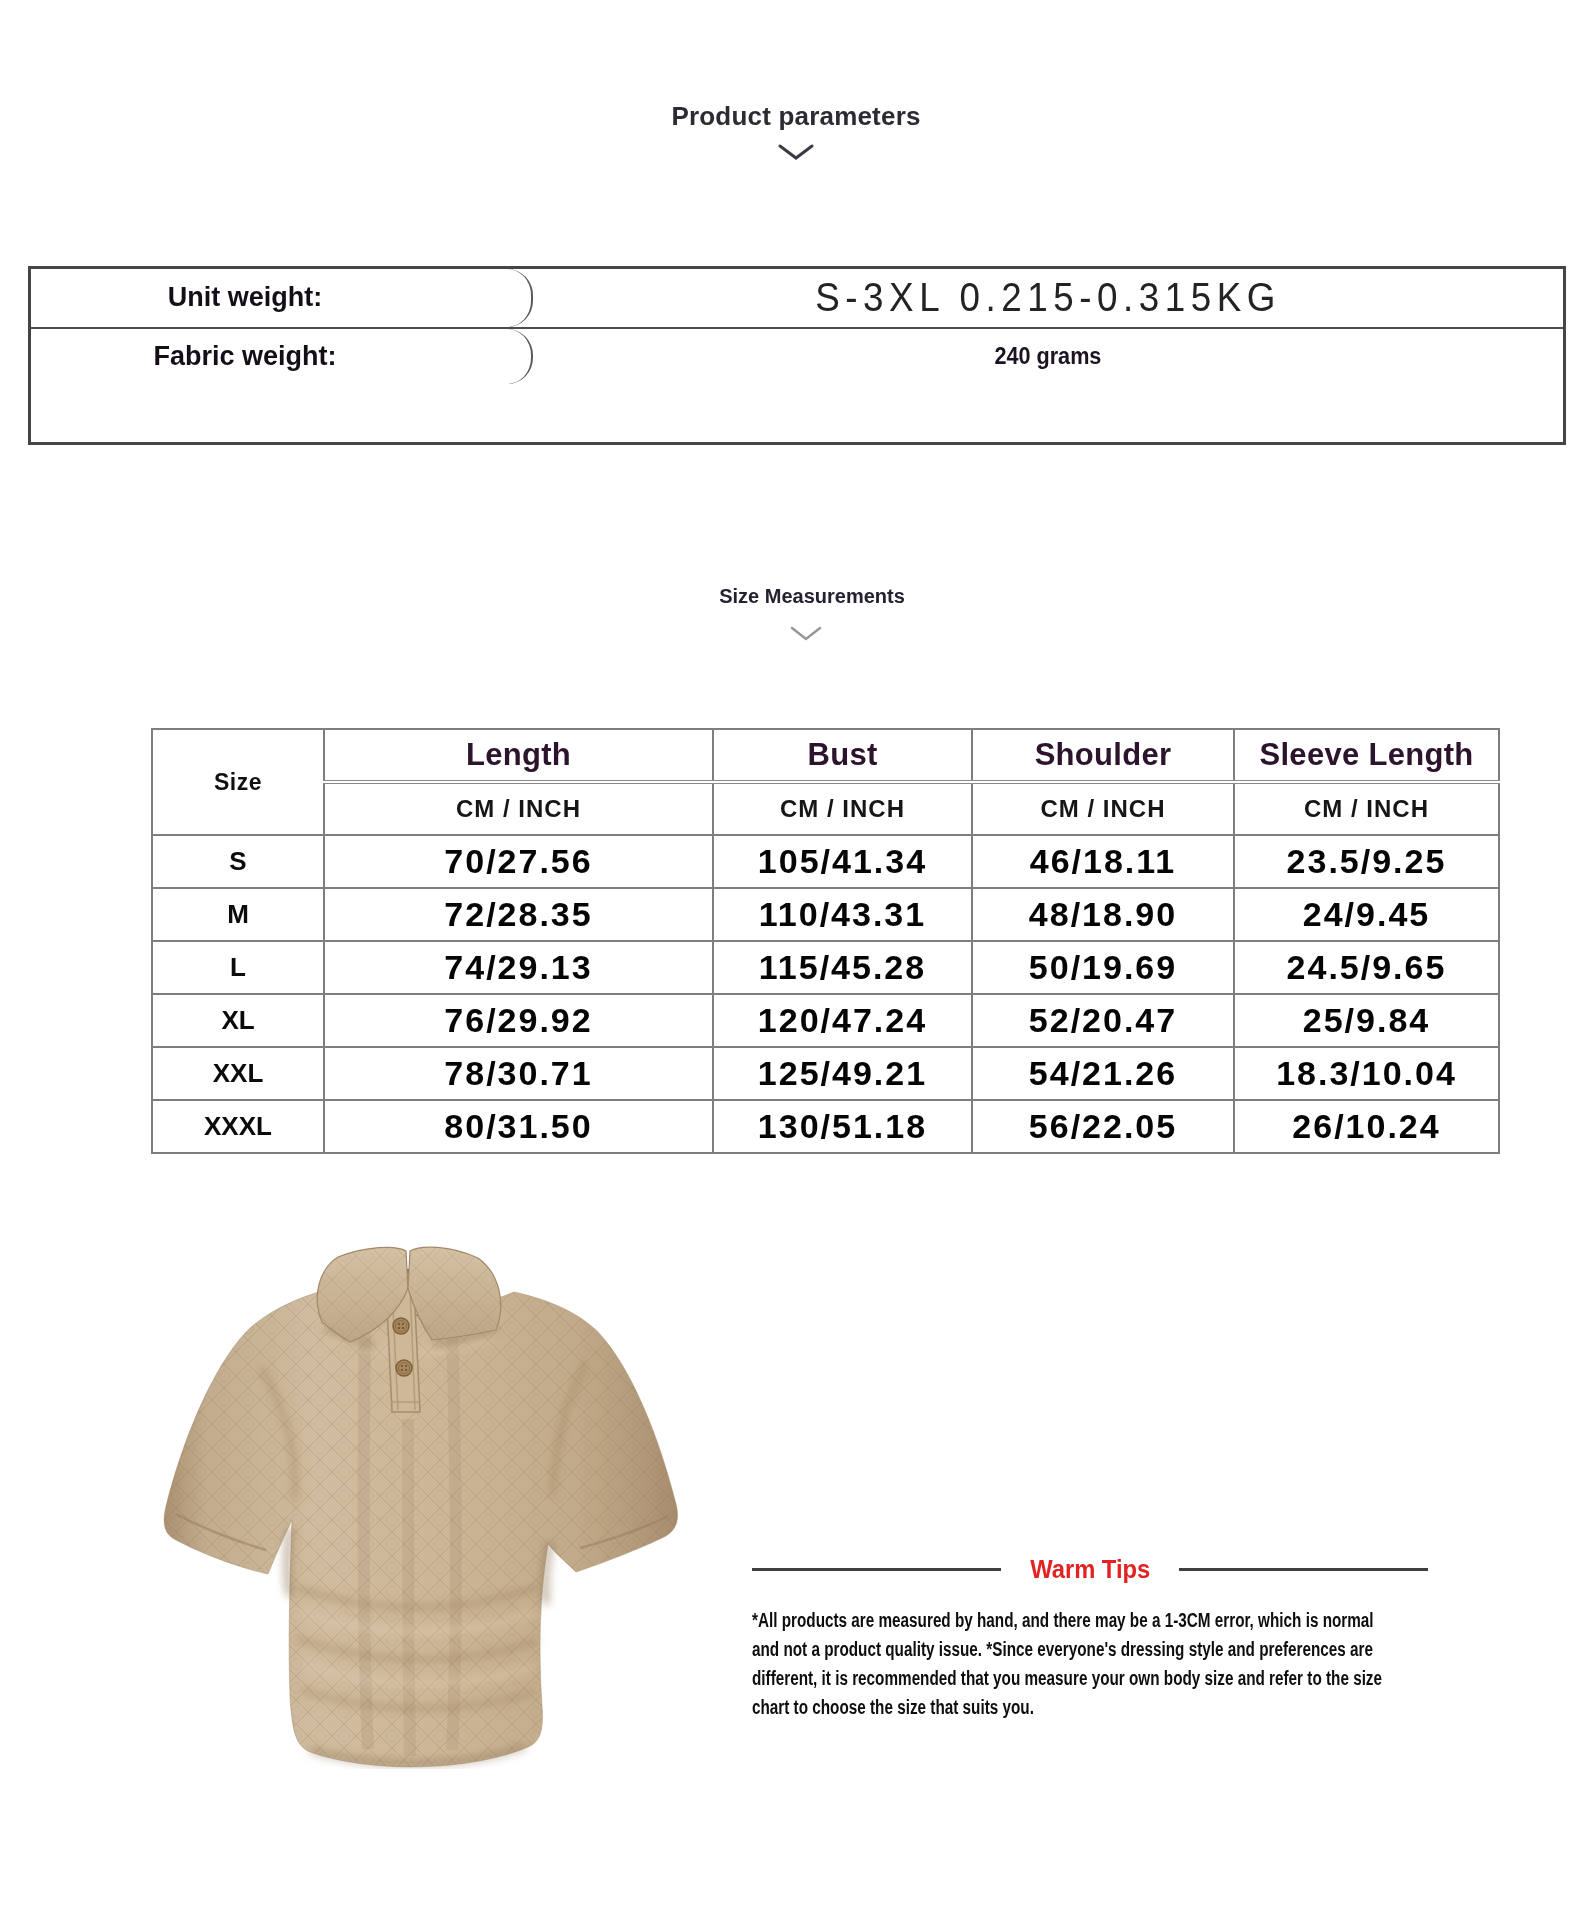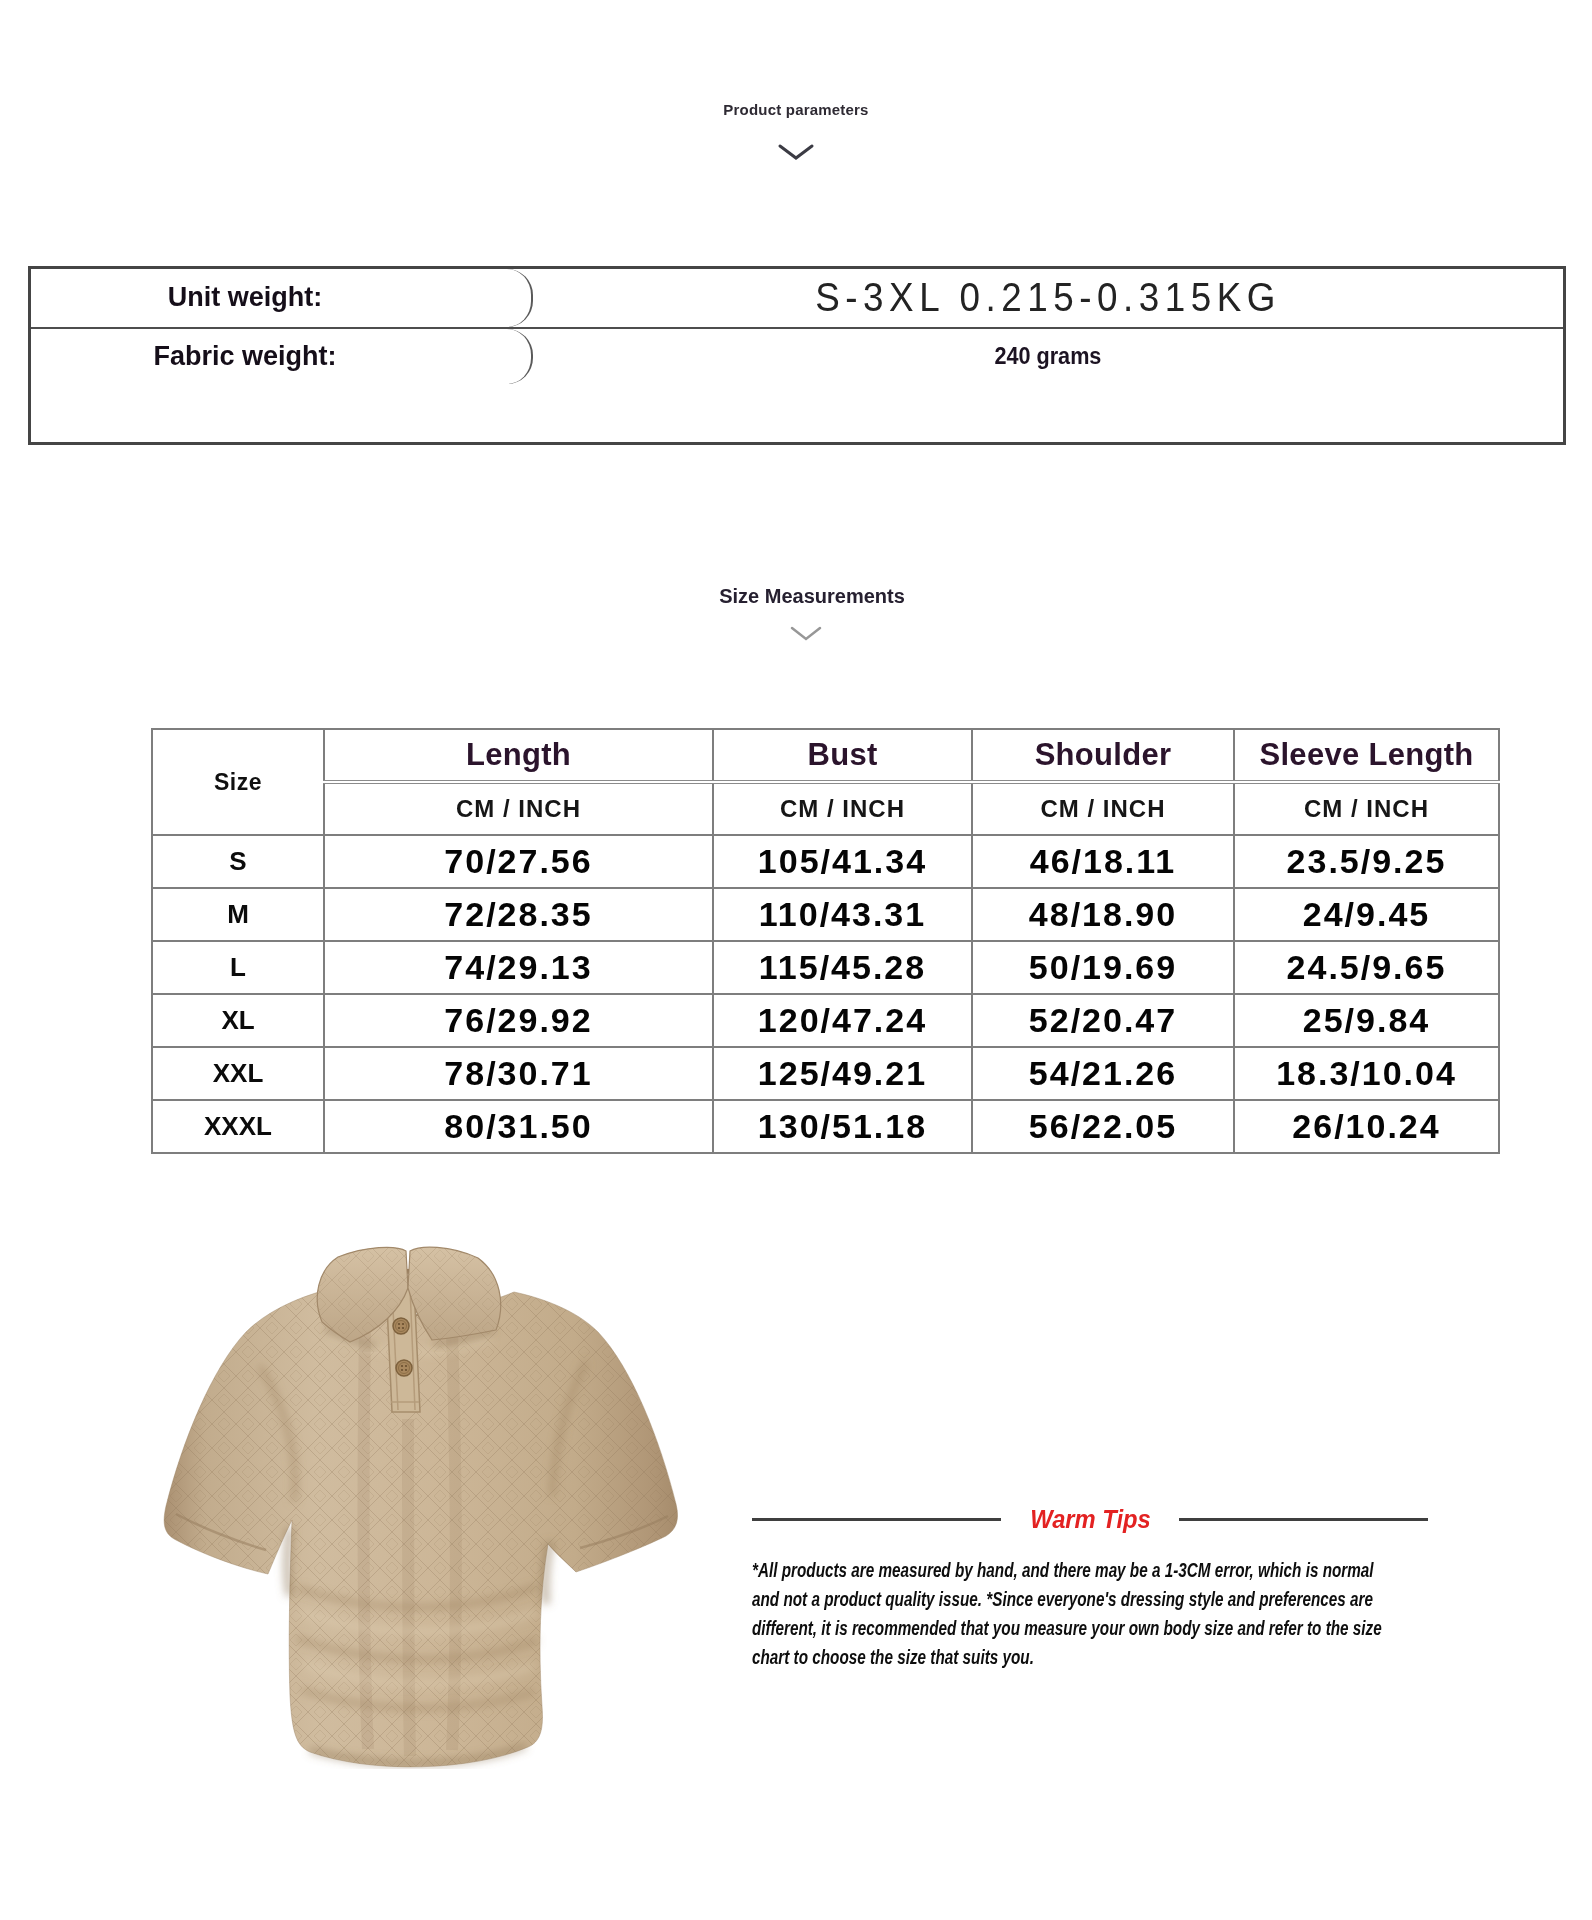--- a/index.html
+++ b/index.html
@@ -2,21 +2,21 @@
 <html><head>
 <meta charset="utf-8">
 <style>
   * { margin:0; padding:0; box-sizing:border-box; }
   html,body { background:#ffffff; }
   body { font-family:"Liberation Sans","DejaVu Sans",sans-serif; }
   .stage { position:relative; width:1592px; height:1920px; background:#ffffff; overflow:hidden; }
 
   
   .pp-title { position:absolute; top:101px; left:0; width:100%; text-align:center;
-    font-size:15px; font-weight:bold; color:#2e2a33; letter-spacing:.2px; }
+    font-size:26px; font-weight:bold; color:#2e2a33; letter-spacing:.2px; }
   .chev { position:absolute; }
   .chev1 { left:777px; top:143px; }
   .sm-title { position:absolute; top:585px; left:0; width:100%; text-align:center;
     font-size:20px; font-weight:bold; color:#262030;padding-left:32px; }
   .chev2 { left:790px; top:626px; }
 
   
   .param-table { position:absolute; left:28px; top:266px; width:1538px; height:179px;
     border:3px solid #454545; display:grid; grid-template-rows:1fr 1fr 1fr; background:#fff; }
   .p-row { display:grid; grid-template-columns:502px 1fr; border-top:2px solid #4e4e4e; }
@@ -36,21 +36,21 @@
   .corner { font-size:23px; font-weight:bold; color:#101010; letter-spacing:.5px; }
   .col-head { font-size:31px; font-weight:bold; color:#2b142c; letter-spacing:.3px; }
   .unit-cell { font-size:24px; font-weight:bold; color:#161616; letter-spacing:1px; }
   .size-cell { font-size:26px; font-weight:bold; color:#0b0b0b; }
   .data-cell { font-size:34px; font-weight:bold; color:#050505; letter-spacing:2px; white-space:nowrap; }
 
   
   .shirt { position:absolute; left:140px; top:1244px; width:560px; height:540px; }
 
   
-  .wt { position:absolute; left:752px; top:1498px; width:676px;font-style:italic; }
+  .wt { position:absolute; left:752px; top:1548px; width:676px; }
   .wt-head { display:flex; align-items:center; gap:26px; height:42px; }
   .wt-line { flex:1; border-top:3px solid #3f3f3f; }
   .wt-title { font-size:25px; font-weight:bold; color:#e32222; white-space:nowrap; transform:scaleX(.95); }
   .wt-body { margin-top:16px; width:885px; transform:scaleX(.764); transform-origin:left top;
     font-size:20px; font-weight:bold; color:#0e0e0e; line-height:29px; }
   .wt-body div { white-space:nowrap; }
 </style>
 </head>
 <body>
 

